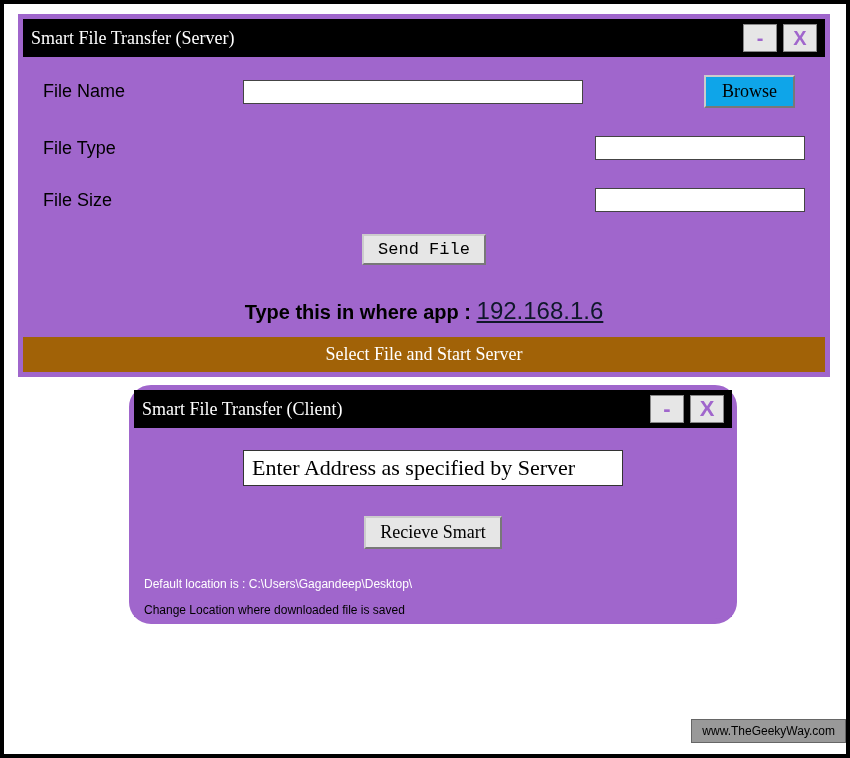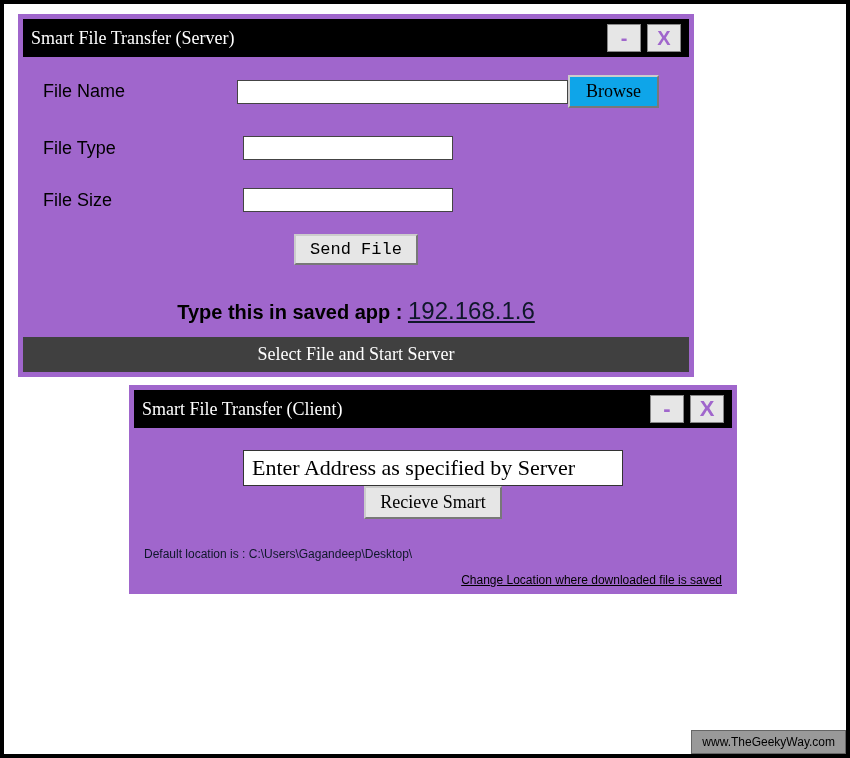--- a/index.html
+++ b/index.html
@@ -19,26 +19,27 @@
       height: 758px;
       padding: 10px;
       position: relative;
     }
     .window {
       border: 5px solid #a066cc;
       background: #a066cc;
       margin-bottom: 8px;
     }
     .window.server {
-      width: 676px;
+      width: 812px;
       margin-left: 4px;
     }
     .window.client {
       width: 608px;
       margin-left: 115px;
+      border-radius: 22px;
     }
     .titlebar {
       background: #000;
       display: flex;
       align-items: center;
       justify-content: space-between;
       padding: 4px 8px;
       height: 38px;
     }
     .titlebar-title {
@@ -68,20 +69,21 @@
       font-size: 22px;
     }
     .window-body {
       background: #a066cc;
       padding: 18px 20px 0 20px;
     }
     .form-row {
       display: flex;
       align-items: center;
       margin-bottom: 28px;
+      justify-content: space-between;
     }
     .form-label {
       width: 200px;
       font-size: 18px;
       color: #000;
     }
     .text-input {
       background: #fff;
       border: 1px solid #444;
       height: 24px;
@@ -129,32 +131,33 @@
       font-size: 20px;
       color: #000;
     }
     .ip-value {
       font-weight: normal;
       font-size: 24px;
       color: #0f172a;
       text-decoration: underline;
     }
     .status-bar {
-      background: #404040;
+      background: #a16207;
       color: #fff;
       text-align: center;
       padding: 7px 0;
       font-size: 18px;
       font-family: "Times New Roman", serif;
     }
     .client-body {
       padding: 22px 10px 0 10px;
     }
     .address-input-row {
       text-align: center;
+      margin-bottom: 30px;
       text-decoration: underline;
     }
     .address-input {
       background: #fff;
       border: 1px solid #333;
       font-size: 22px;
       padding: 4px 8px;
       width: 380px;
       text-align: left;
       font-family: "Times New Roman", serif;
@@ -166,34 +169,32 @@
     .receive-btn {
       background: #e6e6e6;
       border: 2px outset #ccc;
       font-size: 18px;
       padding: 4px 14px;
       cursor: pointer;
       font-family: "Times New Roman", serif;
     }
     .default-location {
       font-size: 12px;
-      color: #0f172a;
+      color: #ffffff;
       margin-bottom: 12px;
     }
     .change-location {
       font-size: 12px;
       color: #000;
-      text-decoration: underline;
       margin-bottom: 2px;
       cursor: pointer;
-      text-align: right;
     }
     .watermark {
       position: absolute;
-      bottom: 0;
+      bottom: 11px;
       right: 0;
       background: #999;
       border: 1px solid #666;
       color: #000;
       font-size: 12px;
       padding: 4px 10px;
       font-family: Arial, sans-serif;
     }
   </style>
 </head>
@@ -220,21 +221,21 @@
         <input class="text-input input-filetype" value="" style="">
       </div>
       <div class="form-row">
         <span class="form-label">File Size</span>
         <input class="text-input input-filesize" value="" style="">
       </div>
       <div class="send-file-row">
         <button class="send-file-btn">Send File</button>
       </div>
       <div class="ip-row">
-        <span class="ip-label">Type this in saved app : </span><span class="ip-value">192.168.1.6</span>
+        <span class="ip-label">Type this in where app : </span><span class="ip-value">192.168.1.6</span>
       </div>
     </div>
     <div class="status-bar">Select File and Start Server</div>
   </div>
 
   <div class="window client">
     <div class="titlebar">
       <span class="titlebar-title">Smart File Transfer (Client)</span>
       <div class="titlebar-buttons">
         <div class="titlebar-btn">-</div>

